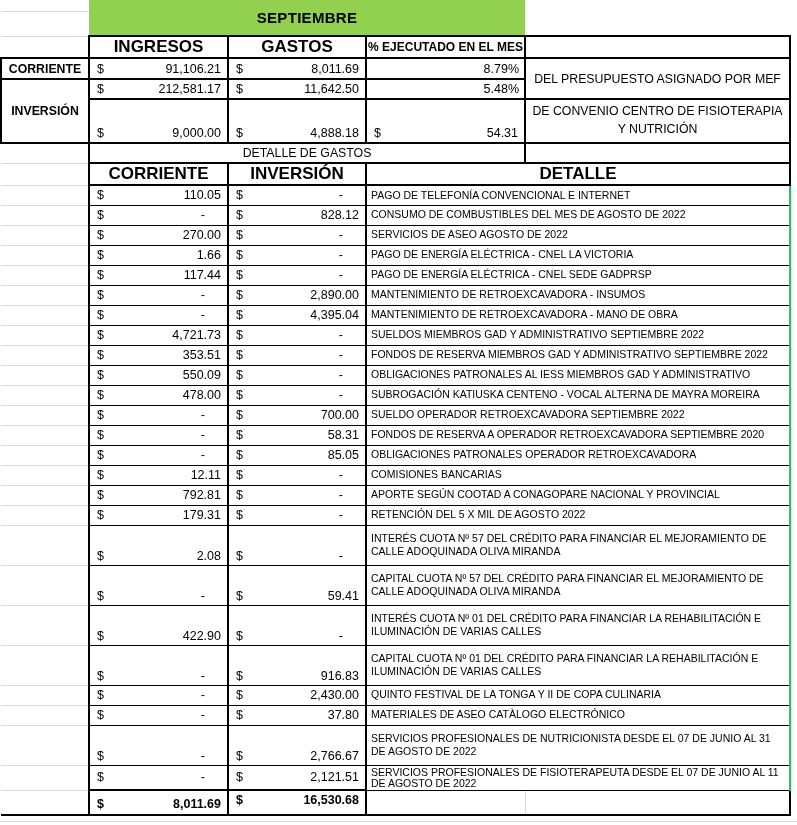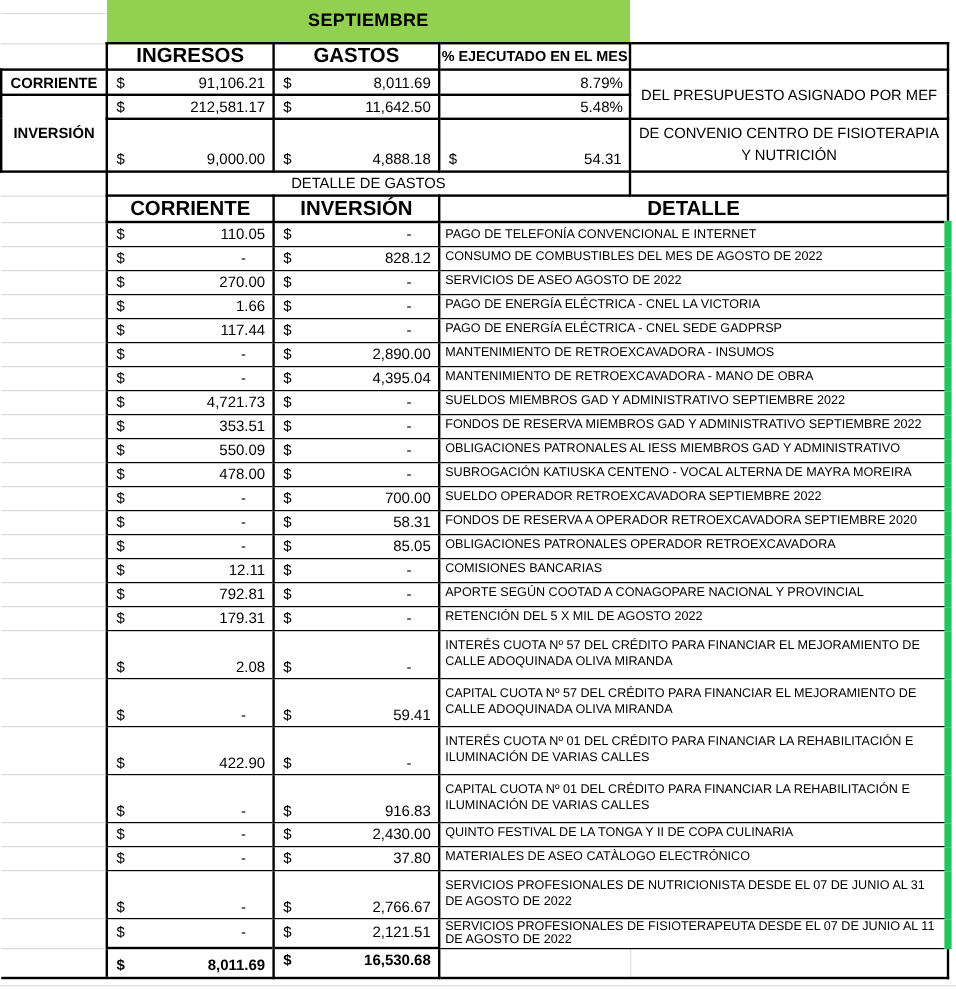--- a/index.html
+++ b/index.html
@@ -31,21 +31,21 @@
   .money .cur{flex:0 0 auto;}
   .money .val{flex:0 0 auto;text-align:center;}
   .val.dash{margin-right:16px;}
   .m2{border:2px solid #000;}
   tr.h44 td.m2{vertical-align:bottom;}
   tr.h44 td.m2 .money{margin-bottom:2px;}
   
   .dmoney{border-left:2px solid #000;border-right:2px solid #000;border-bottom:1px solid #000;}
   .row-t .dmoney{vertical-align:bottom;}
   .row-t .dmoney .money{margin-bottom:2px;}
-  .desc{border-right:6px solid #22c55e;border-bottom:1px solid #000;
+  .desc{border-right:2px solid #22c55e;border-bottom:1px solid #000;
         font-size:10.5px;line-height:1.25;padding:1px 4px;text-align:left;}
   .row-m .desc{line-height:1.05;}
   
   .tot{border:2px solid #000;font-weight:700;}
   .tot-c{vertical-align:bottom;}
   .tot-c .money{margin-bottom:3px;}
   .tot-i{vertical-align:top;}
   .tot-i .money{margin-top:2px;}
   .tot-empty{border-bottom:2px solid #000;border-right:2px solid #000;
              background:linear-gradient(to right,transparent 158px,#d9d9d9 158px,#d9d9d9 159px,transparent 159px);}

